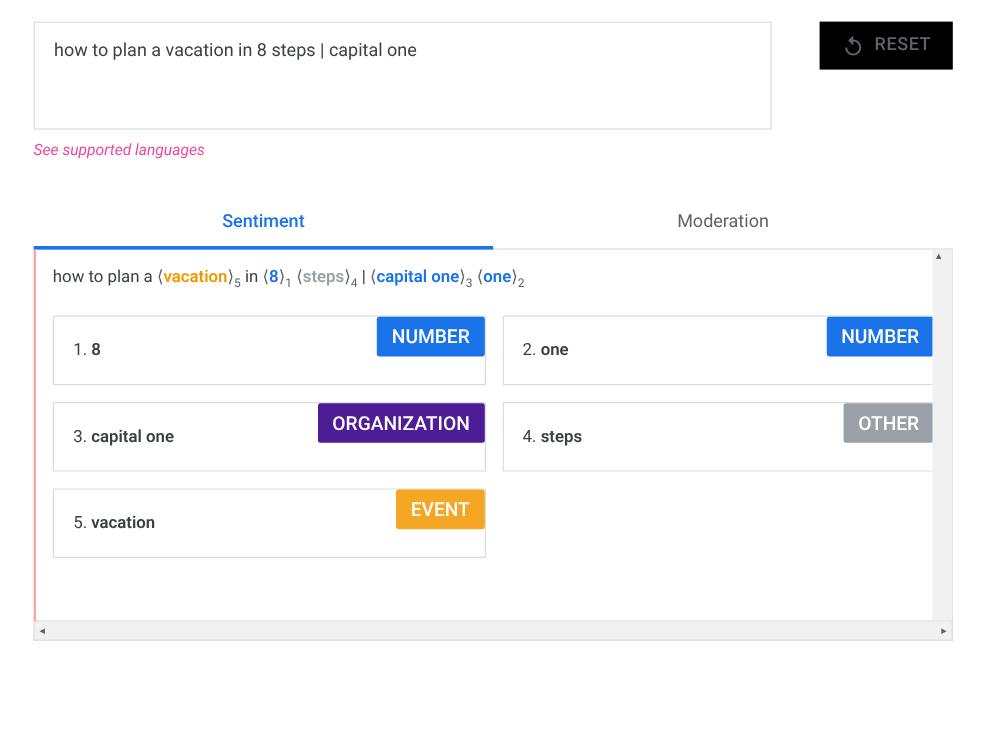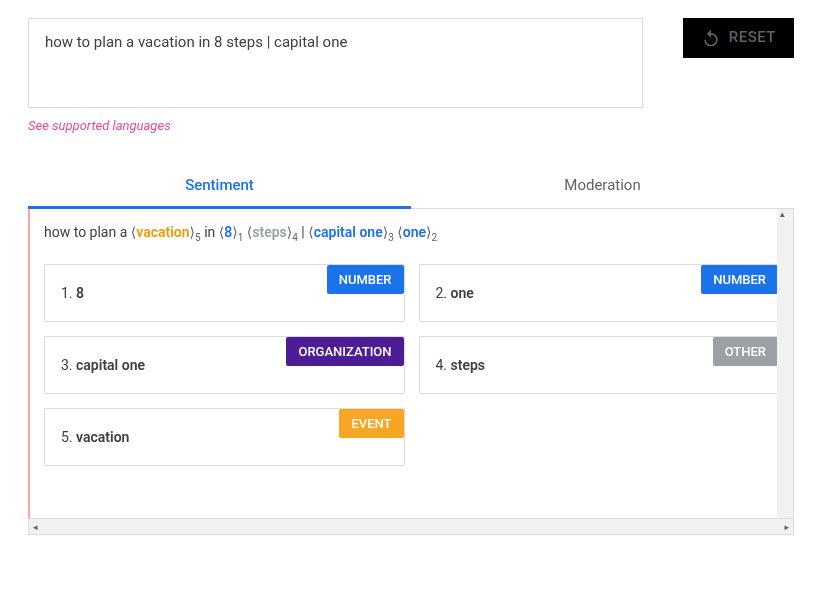--- a/index.html
+++ b/index.html
@@ -145,21 +145,21 @@
     }
     .entity-label {
       font-size: 14px;
       color: #3c4043;
     }
     .entity-label .name {
       font-weight: 600;
     }
     .badge {
       color: #fff;
-      font-size: 13px;
+      font-size: 16px;
       font-weight: 500;
       padding: 7px 12px;
       border-radius: 2px;
       position: absolute;
       top: 0;
       right: 0;
     }
     .badge.number { background: #1a73e8; }
     .badge.organization { background: #4c1d95; }
     .badge.event { background: #f5a623; }

